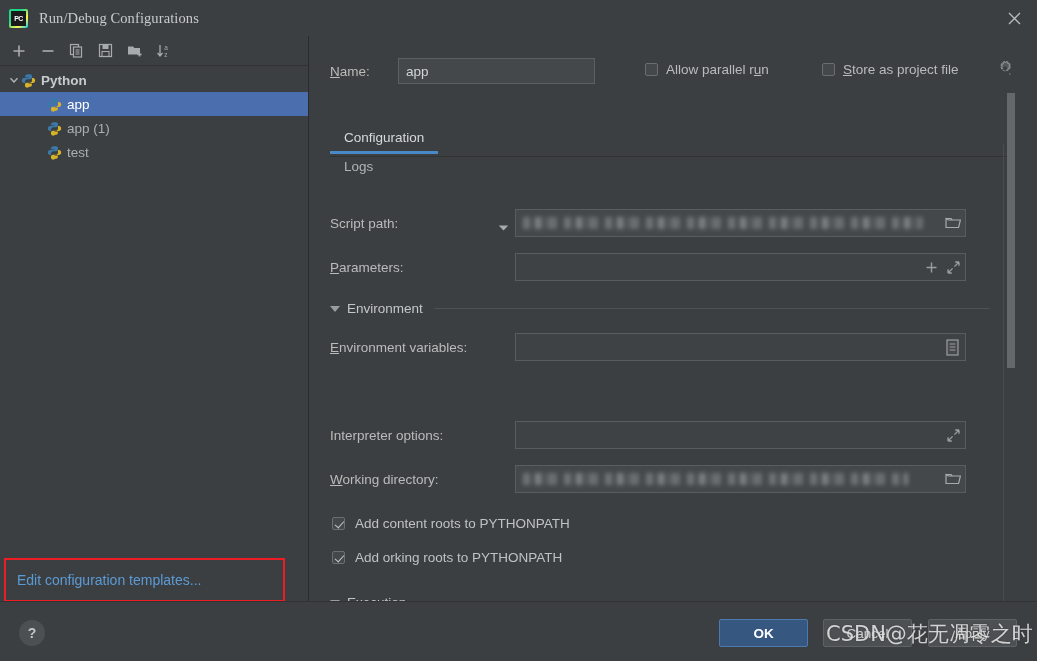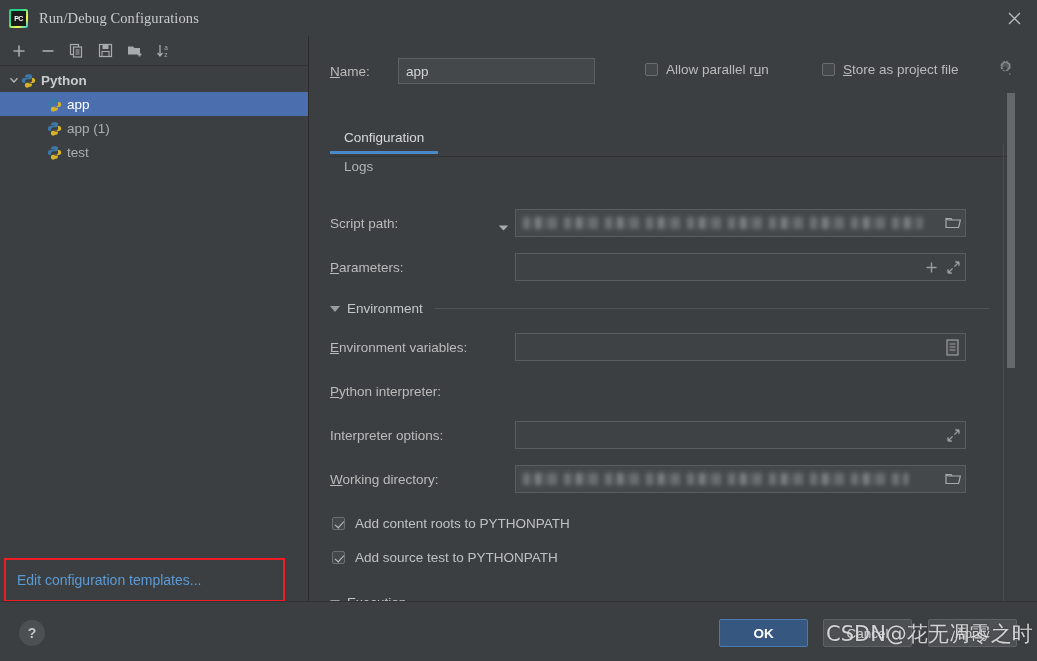--- a/index.html
+++ b/index.html
@@ -401,23 +401,20 @@
       <div class="field plain" style="left:205px;top:172px;width:451px;">
         <span class="field-text"></span>
         <span class="ficon">
           <svg width="17" height="19" viewBox="0 0 17 19">
             <rect x="3" y="2" width="11" height="15" fill="#46494b" stroke="#9b9ea0" stroke-width="1.2"></rect>
             <path d="M5.6 6 h5.8 M5.6 9 h5.8 M5.6 12 h5.8" stroke="#9b9ea0" stroke-width="1.1"></path>
           </svg>
         </span>
       </div>
 
-      <div class="frow" style="top:216px;">
-        <span class="flabel"><span class="ul">P</span>ython interpreter:</span>
-      </div>
 
       <div class="frow" style="top:260px;">
         <span class="flabel">Interpreter options:</span>
       </div>
       <div class="field plain" style="left:205px;top:260px;width:451px;">
         <span class="field-text"></span>
         <span class="ficon">
           <svg width="15" height="15" viewBox="0 0 15 15">
             <path d="M13 2 L8.4 6.6 M13 2 H9.2 M13 2 V5.8" stroke="#9b9ea0" stroke-width="1.3" fill="none"></path>
             <path d="M2 13 L6.6 8.4 M2 13 H5.8 M2 13 V9.2" stroke="#9b9ea0" stroke-width="1.3" fill="none"></path>
@@ -436,21 +433,21 @@
             </svg>
         </span>
       </div>
 
       <div class="path-cb" style="top:355px;">
         <span class="chk checked"></span>
         <span>Add content roots to PYTHONPATH</span>
       </div>
       <div class="path-cb" style="top:389px;">
         <span class="chk checked"></span>
-        <span>Add source test to PYTHONPATH</span>
+        <span>Add orking roots to PYTHONPATH</span>
       </div>
 
       <div class="section" style="top:434px;width:660px;">
         <span class="tri"></span>
         <span>Execution</span>
 
       </div>
 
     </div>
   </div>

